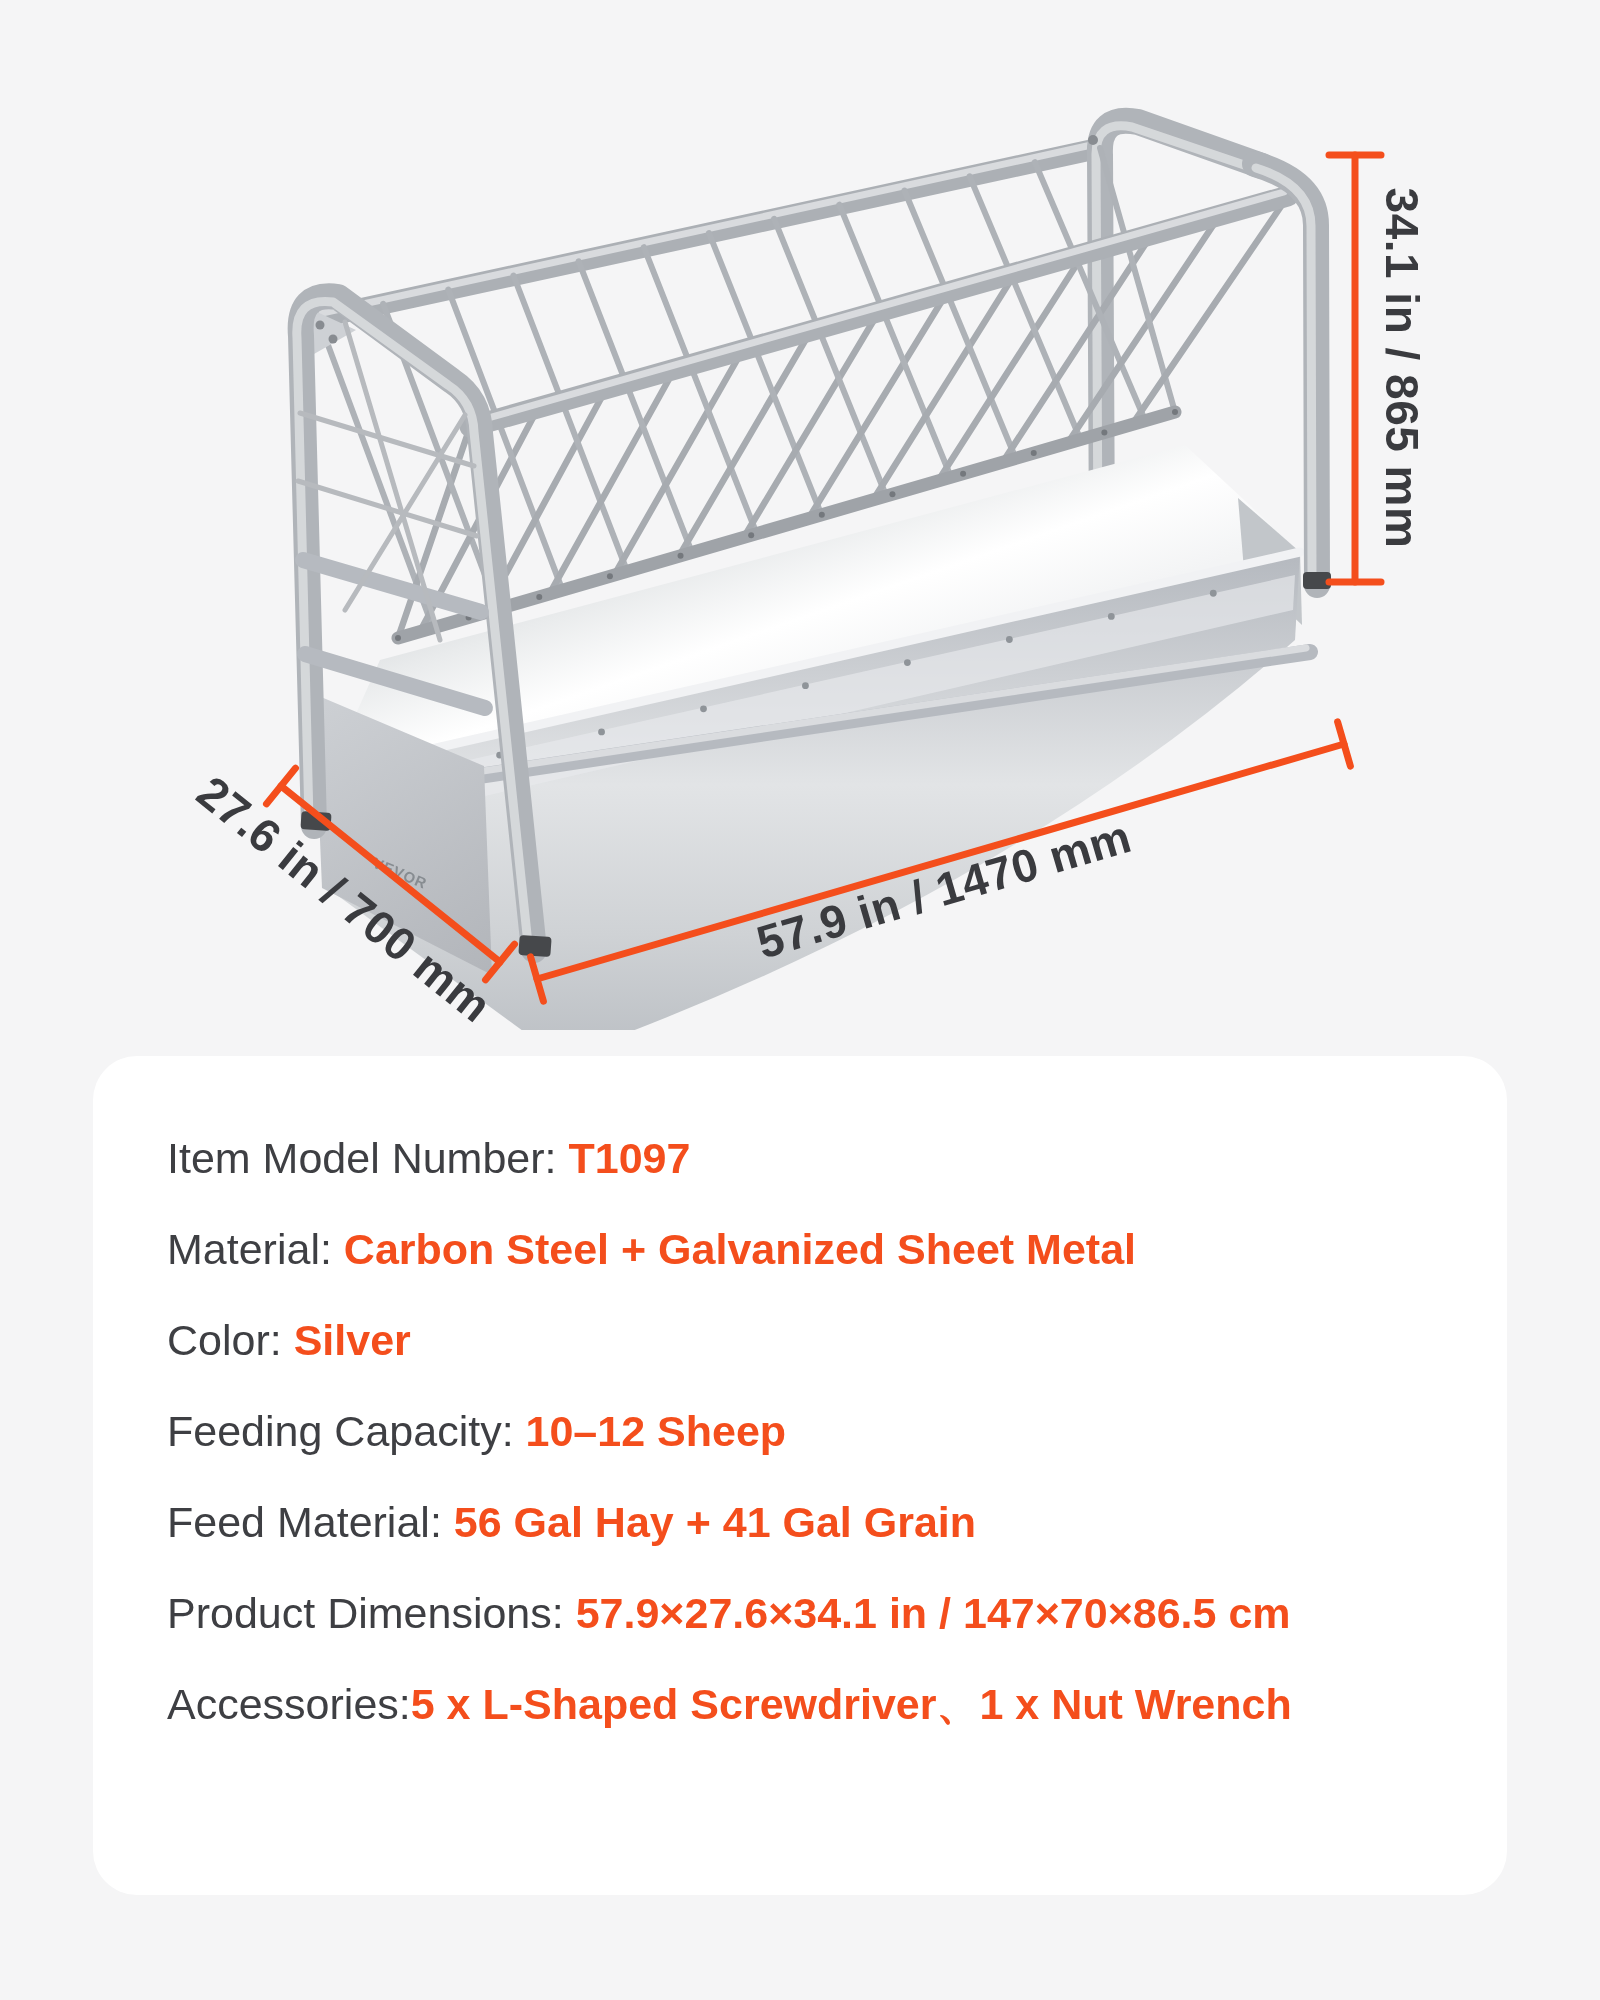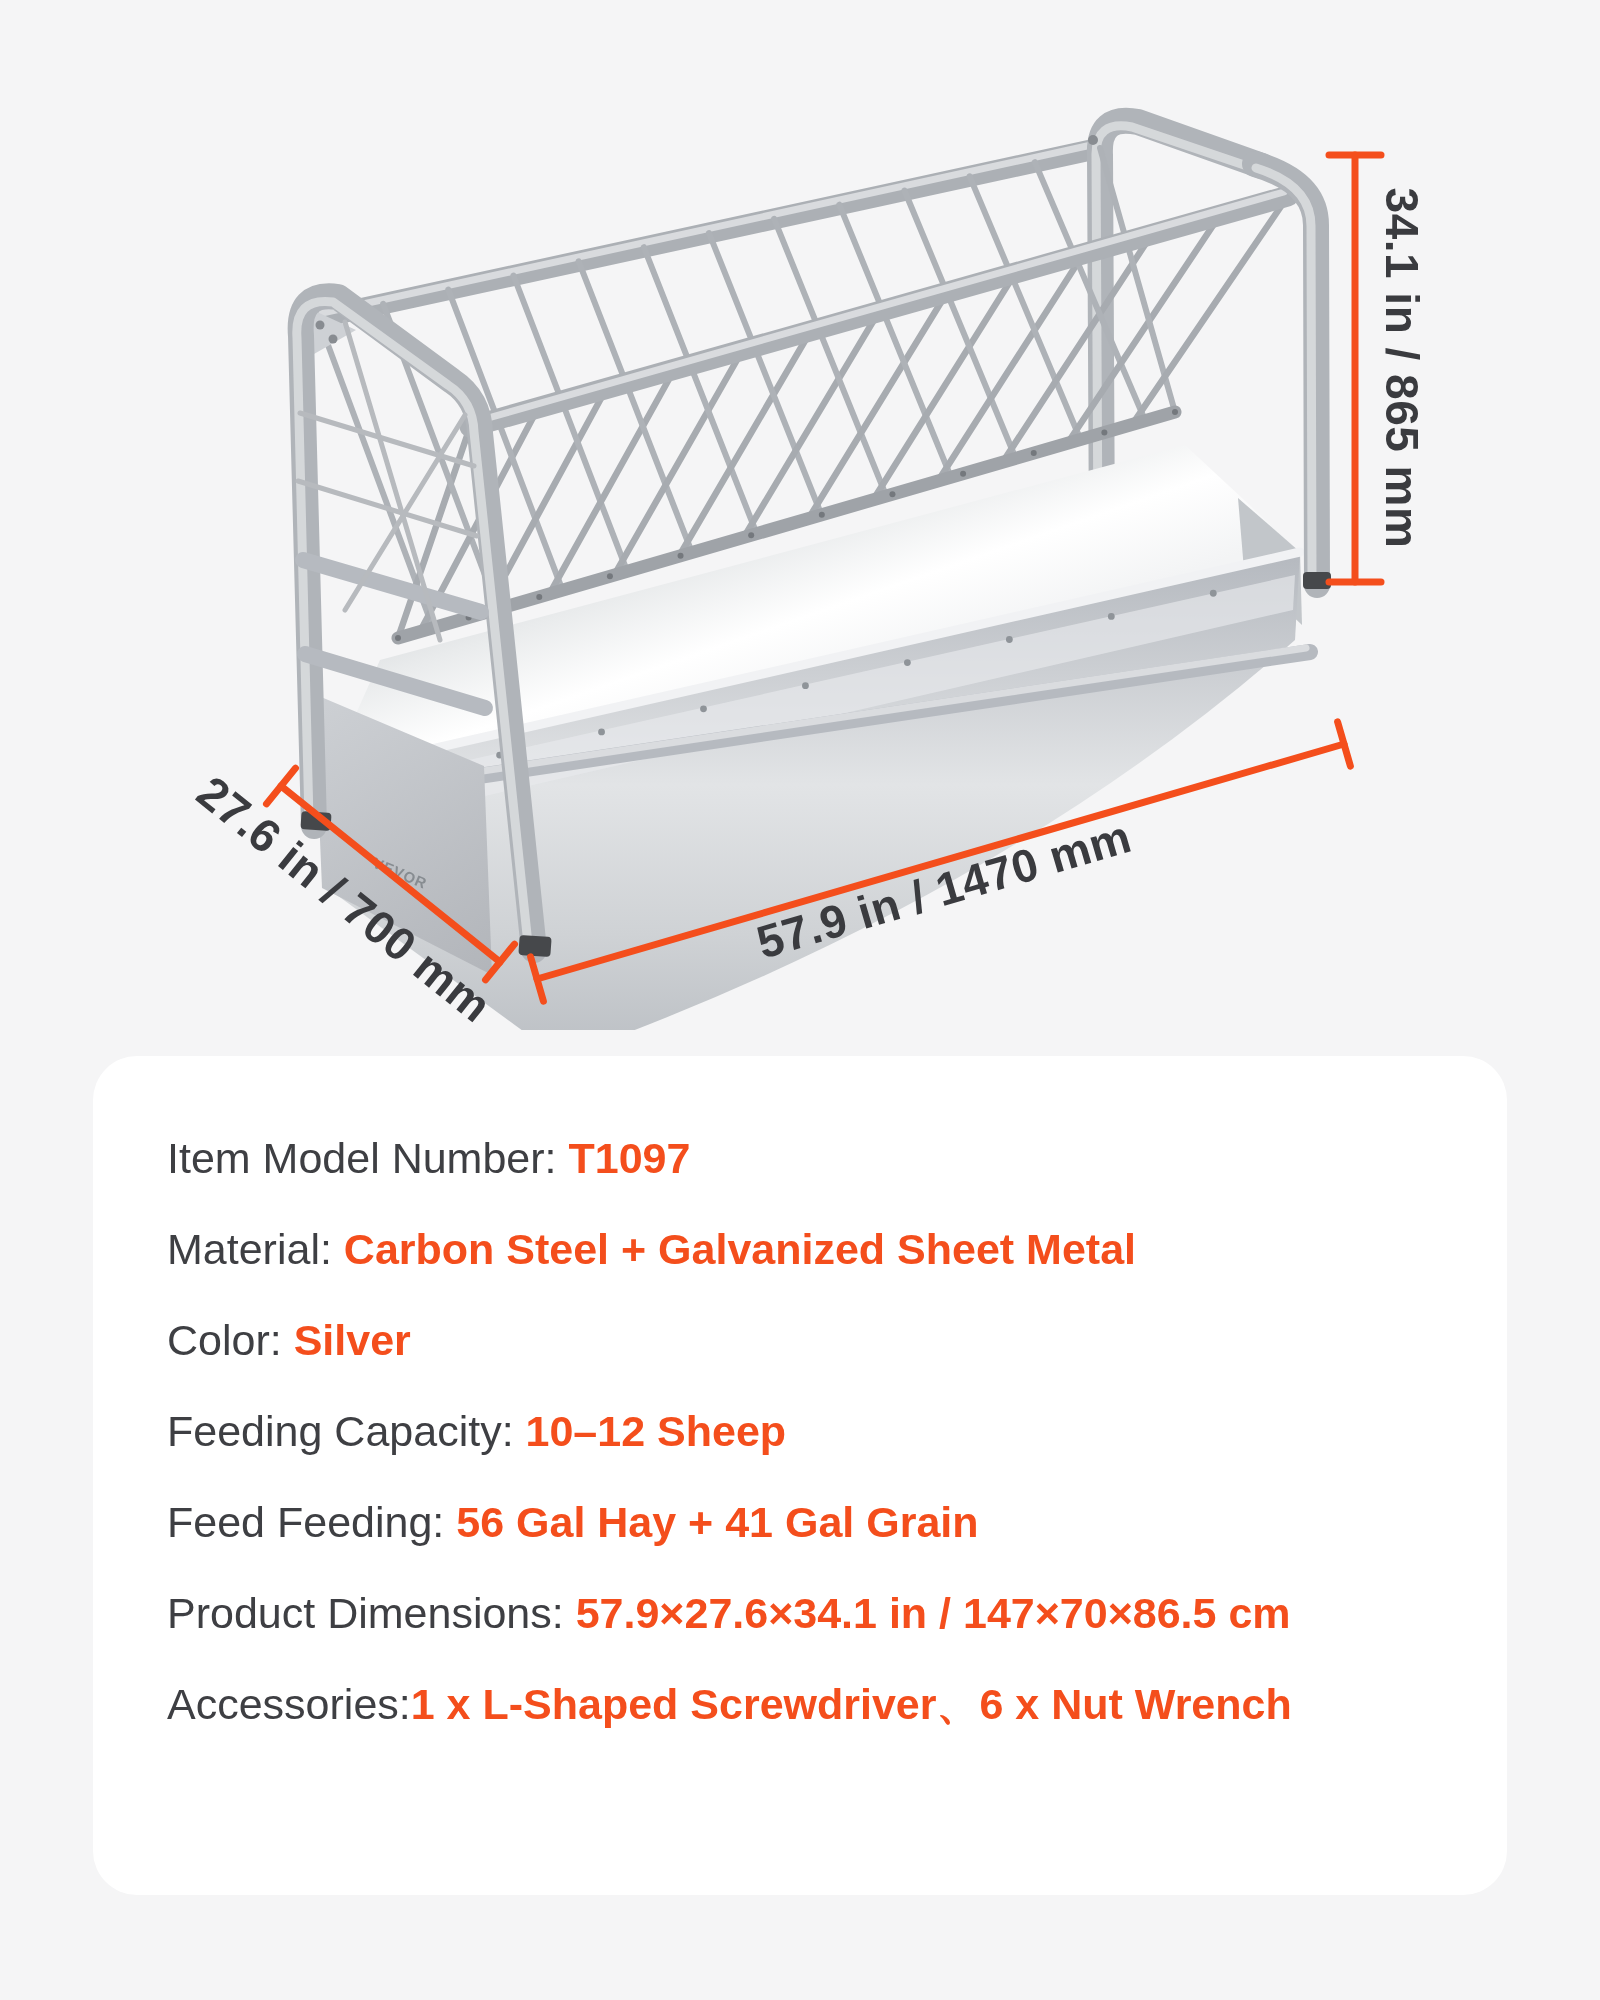--- a/index.html
+++ b/index.html
@@ -203,21 +203,21 @@
   <section class="spec-card">
     <ul class="spec-list" id="spec-list">
   <li class="spec-row"><span class="spec-label">Item Model Number: </span><span class="spec-value">T1097</span></li>
 
   <li class="spec-row"><span class="spec-label">Material: </span><span class="spec-value">Carbon Steel + Galvanized Sheet Metal</span></li>
 
   <li class="spec-row"><span class="spec-label">Color: </span><span class="spec-value">Silver</span></li>
 
   <li class="spec-row"><span class="spec-label">Feeding Capacity: </span><span class="spec-value">10–12 Sheep</span></li>
 
-  <li class="spec-row"><span class="spec-label">Feed Feeding: </span><span class="spec-value">56 Gal Hay + 41 Gal Grain</span></li>
+  <li class="spec-row"><span class="spec-label">Feed Material: </span><span class="spec-value">56 Gal Hay + 41 Gal Grain</span></li>
 
 
   <li class="spec-row"><span class="spec-label">Product Dimensions: </span><span class="spec-value">57.9×27.6×34.1 in / 147×70×86.5 cm</span></li>
 
-  <li class="spec-row"><span class="spec-label">Accessories:</span><span class="spec-value">1 x L-Shaped Screwdriver、6 x Nut Wrench</span></li>
+  <li class="spec-row"><span class="spec-label">Accessories:</span><span class="spec-value">5 x L-Shaped Screwdriver、1 x Nut Wrench</span></li>
 </ul>
   </section>
 </div>
 
 </body></html>

